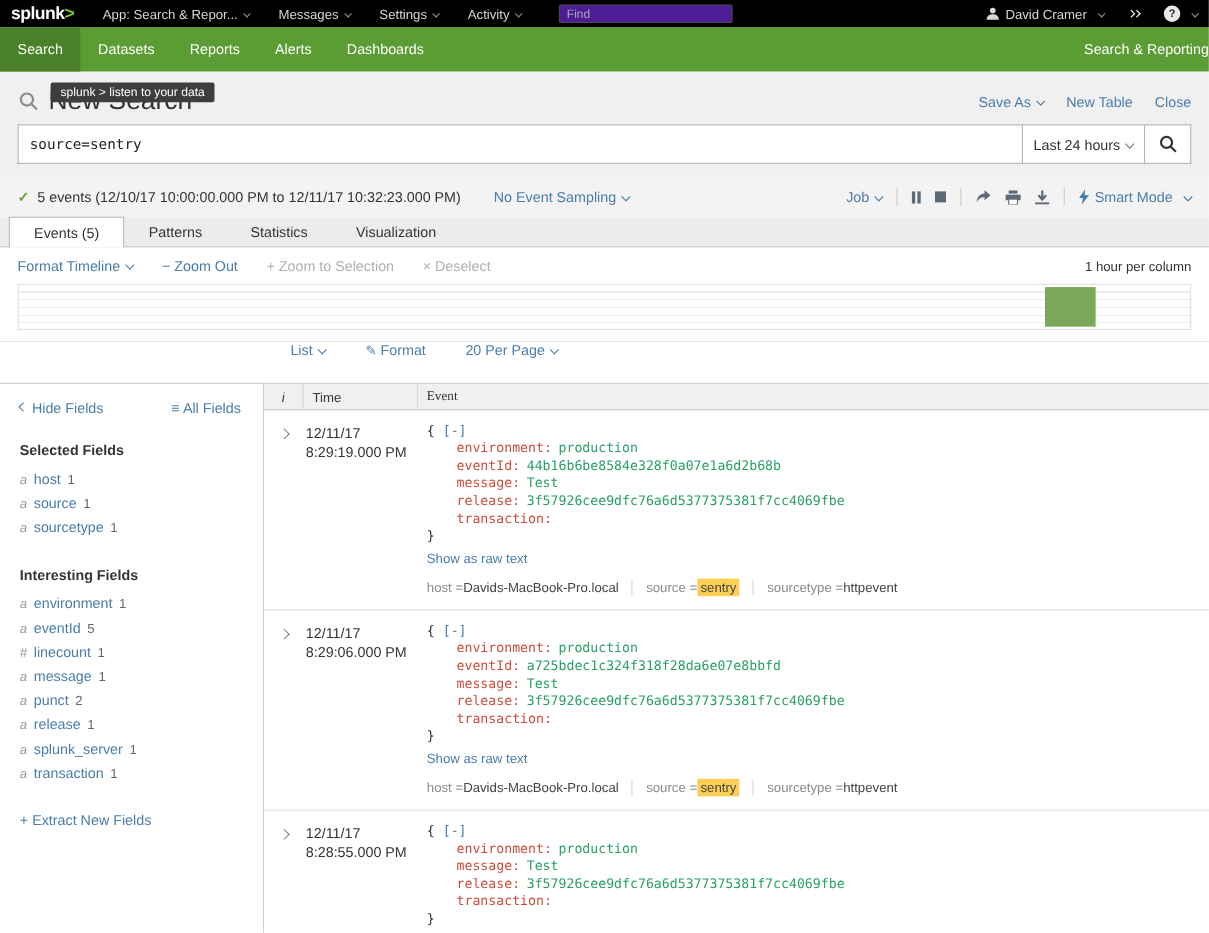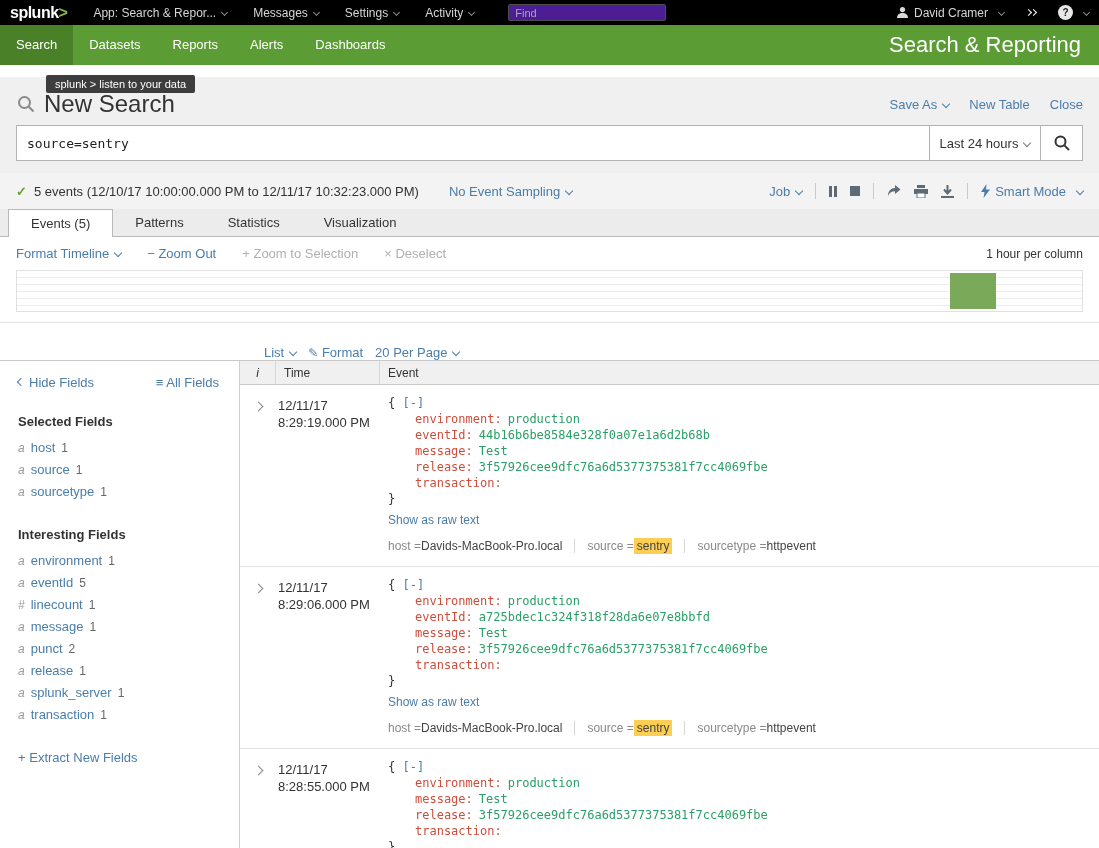--- a/index.html
+++ b/index.html
@@ -25,25 +25,25 @@
   .topright { margin-left:auto; display:flex; align-items:center; }
   .topright .topmenu { margin-right:0; margin-left:22px; display:flex; align-items:center; gap:5px; }
   .help-circle { display:inline-block; width:15px; height:15px; background:#e8e8e8; color:#222; border-radius:50%; font-size:10px; font-weight:bold; text-align:center; line-height:15px; }
   .dchev { margin-left:22px; color:#fff; letter-spacing:-2px; }
   .dchev .chev { width:5px; height:5px; border-color:#fff; }
 
   
   .appbar { height:40px; background:#5c9c34; display:flex; align-items:stretch; color:#fff; position:relative; }
   .apptab { line-height:40px; padding:0 16px; font-size:13px; color:#fff; cursor:pointer; }
   .apptab.active { background:#4a8128; }
-  .app-title { margin-left:auto; line-height:40px; font-size:22px; padding-right:18px; }
+  .app-title { margin-left:auto; line-height:40px; font-size:13px; }
   .tooltip { position:absolute; left:46px; top:50px; z-index:20; background:#3d3d3d; color:#fff; font-size:11px; padding:3px 9px; border-radius:2px; white-space:nowrap; }
 
   
-  .search-header { background:#f0f0f0; padding:10px 16px 12px;margin-top:12px; }
+  .search-header { background:#f0f0f0; padding:10px 16px 12px; }
   .title-row { display:flex; align-items:center; height:34px; }
   .page-title { font-size:24px; color:#333; font-weight:normal; margin-left:8px; }
   .title-actions { margin-left:auto; display:flex; gap:20px; font-size:13px; align-items:center; }
   .search-row { display:flex; margin-top:4px; }
   .search-input { flex:1; height:36px; border:1px solid #b3b3b3; border-right:none; padding:0 10px; font-family:"DejaVu Sans Mono", monospace; font-size:13px; color:#222; background:#fff; }
   .timerange-btn { width:112px; height:36px; border:1px solid #b3b3b3; background:#fff; font-size:13px; color:#333; display:flex; align-items:center; justify-content:center; cursor:pointer; }
   .timerange-btn .chev { color:#777; }
   .search-btn { width:42px; height:36px; border:1px solid #b3b3b3; border-left:none; background:#fff; display:flex; align-items:center; justify-content:center; cursor:pointer; }
 
   
@@ -63,40 +63,40 @@
   .rtab.active { background:#fff; border:1px solid #b9b9b9; border-bottom:none; margin-bottom:-1px; }
 
   
   .tl-controls { display:flex; align-items:flex-end; gap:26px; padding:9px 16px 7px; background:#fff; }
   .tl-note { margin-left:auto; font-size:12px; color:#333; }
   .tl-chart { margin:2px 16px 10px; height:42px; border:1px solid #e0e0e0; position:relative; background:repeating-linear-gradient(to bottom, #fff 0 6px, #ececec 6px 7px); }
   .tl-bar { position:absolute; right:86px; top:2px; bottom:2px; width:46px; background:#7aa95a; }
   .tl-divider { border-bottom:1px solid #e3e3e3; }
 
   
-  .results-controls { display:flex; align-items:flex-end; gap:12px; height:38px; padding-left:264px; border-bottom:1px solid #c9c9c9; background:#fff; }
+  .results-controls { display:flex; align-items:flex-start; gap:36px; height:38px; padding-left:264px; border-bottom:1px solid #c9c9c9; background:#fff; }
   .pencil { font-size:12px; }
 
   
   .lower { display:flex; height:502px; }
   .fields-sidebar { width:240px; border-right:1px solid #d0d0d0; padding:14px 20px 0 18px; background:#fff; flex-shrink:0; }
   .sb-top { display:flex; justify-content:space-between; align-items:center; }
   .sb-heading { font-weight:bold; color:#333; margin:24px 0 8px; font-size:13px; }
   .field-row { line-height:21px; white-space:nowrap; }
   .fprefix { font-style:italic; color:#999; margin-right:6px; font-size:12px; }
   .fname { color:#4a7daa; }
   .fcount { color:#666; margin-left:6px; font-size:12px; }
   .extract { display:inline-block; margin-top:24px; }
 
   
   .events-area { flex:1; background:#fff; }
   .etable-header { display:flex; height:24px; background:#f0f0f0; border-bottom:1px solid #c9c9c9; font-size:12px; color:#333; align-items:center; }
   .eh-i { width:36px; text-align:center; font-style:italic; border-right:1px solid #d8d8d8; height:100%; line-height:24px; }
   .eh-time { width:104px; padding-left:8px; border-right:1px solid #d8d8d8; height:100%; line-height:24px; }
-  .eh-event { flex:1; padding-left:8px; }
+  .eh-event { flex:1; padding-left:8px;font-family:Liberation Serif, serif; }
   .event-row { display:flex; border-bottom:1px solid #e0e0e0; }
   .col-i { width:36px; padding-top:15px; text-align:center; color:#888; }
   .col-i .chev { width:7px; height:7px; }
   .col-time { width:104px; padding:12px 0 0 2px; line-height:17px; color:#333; }
   .col-event { flex:1; padding:10px 12px 12px 8px; }
   .json { font-family:"DejaVu Sans Mono", monospace; font-size:12px; line-height:16px; color:#333; }
   .json-line.kv { padding-left:27px; }
   .jkey { color:#cc4e3d; }
   .jkey::after { content:":"; }
   .jval { color:#2aa068; margin-left:6px; }

